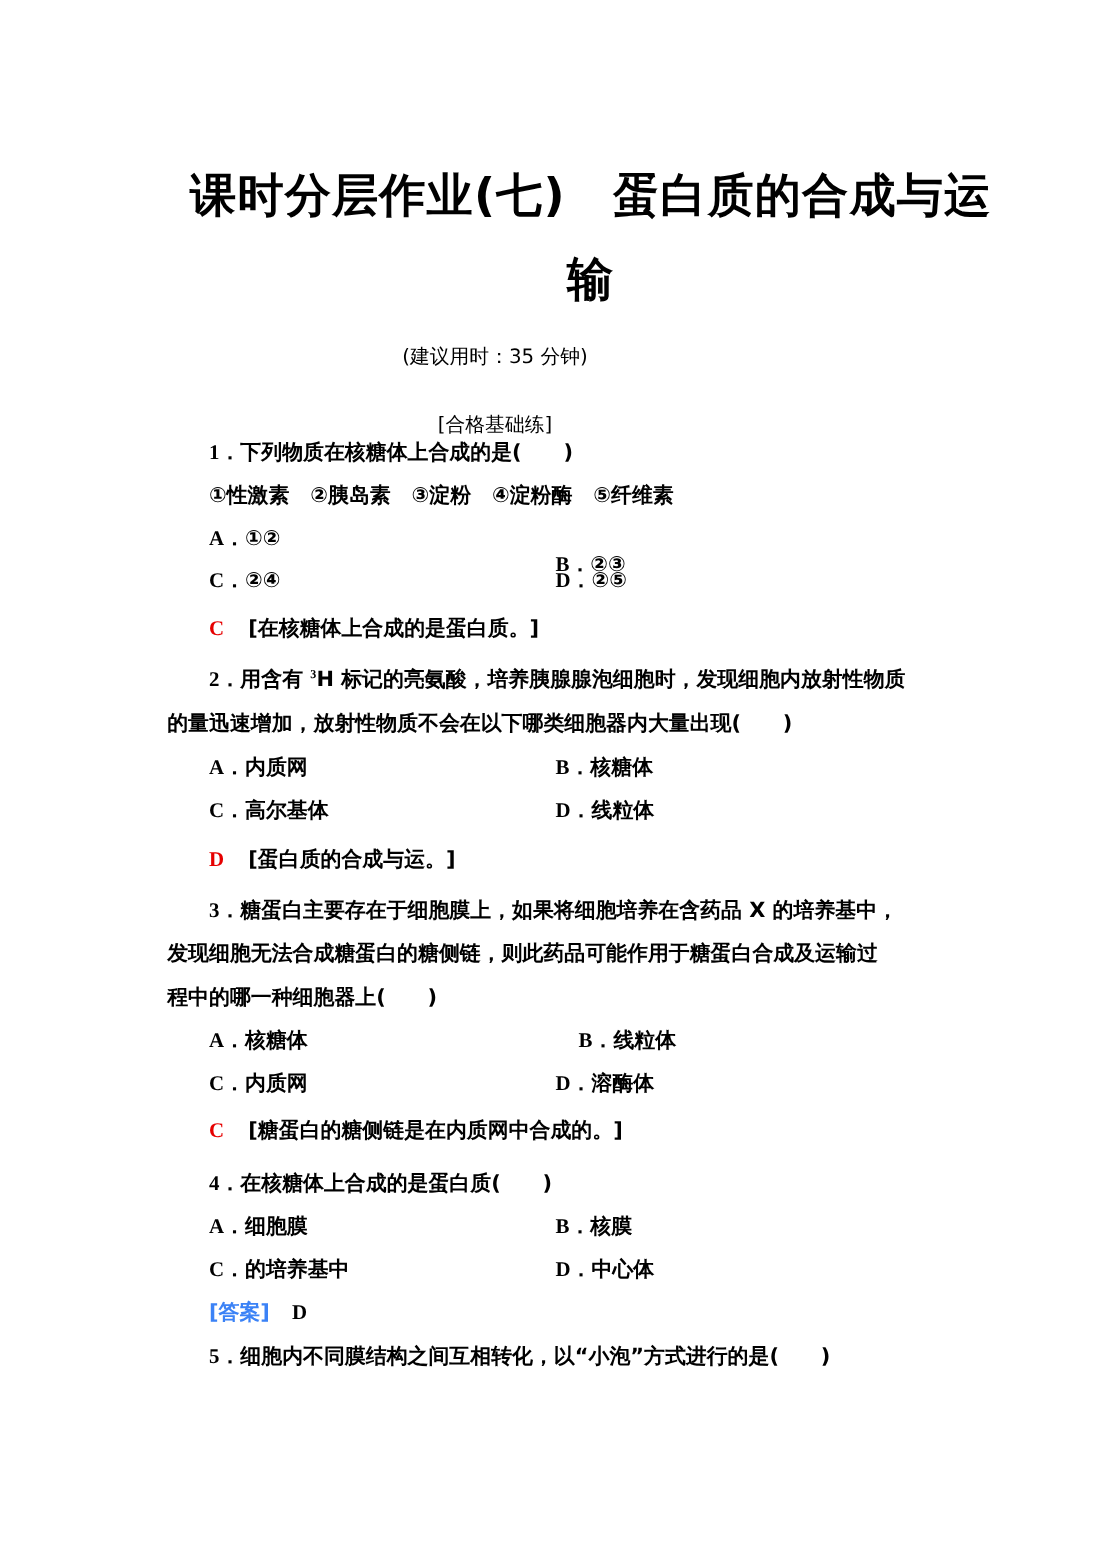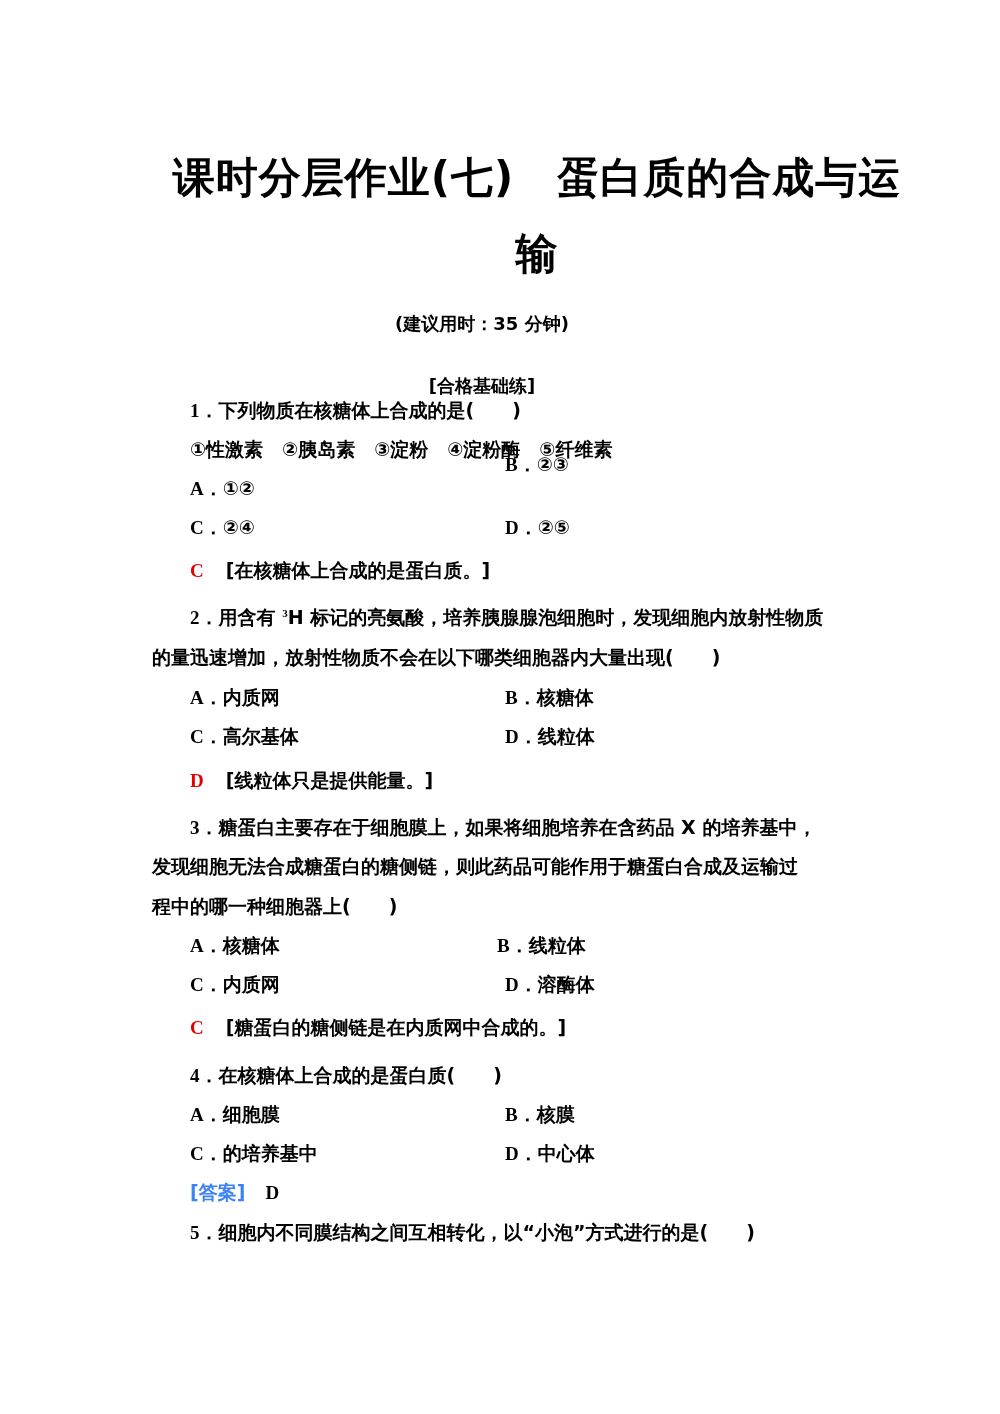--- a/index.html
+++ b/index.html
@@ -2,63 +2,63 @@
 <html><head>
 <meta charset="utf-8">
 <style>
   html, body { margin:0; padding:0; background:#ffffff; }
   body { width:1000px; height:1414px; position:relative; overflow:hidden;
          font-family:"DejaVu Sans", "Liberation Sans", sans-serif; color:#000; }
   .title { position:absolute; left:0; width:1000px; text-align:center;
            font-weight:bold; font-size:42px; letter-spacing:1px;margin-left:37px; }
   .t1 { top:150px; }
   .t2 { top:226px; }
-  .sub { position:absolute; left:0; width:900px; text-align:center; font-weight:bold; font-size:18px;padding-left:32px; }
+  .sub { position:absolute; left:0; width:900px; text-align:center; font-weight:normal; font-size:18px; }
   .line { position:absolute; font-size:19px; font-weight:bold; white-space:nowrap; }
   .red { color:#3b82f6; }
   .ans-letter { color:#e60000; font-family:"Liberation Serif", serif; font-weight:bold; margin-right:22px; }
   .serif { font-family:"Liberation Serif", serif; font-weight:bold; }
   sup { font-size:11px; }
 </style>
 </head>
 <body>
 
 <div>
   <div class="title t1">课时分层作业(七)　蛋白质的合成与运</div>
   <div class="title t2">输</div>
   <div class="sub" style="top:312px">(建议用时：35 分钟)</div>
   <div class="sub" style="top:374px">[合格基础练]</div>
 
   <div class="line" style="left:190px;top:398px">
     <span class="serif">1．</span><span>下列物质在核糖体上合成的是(　　)</span>
   </div>
   <div class="line" style="left:190px;top:437px">①性激素　②胰岛素　③淀粉　④淀粉酶　⑤纤维素</div>
   <div class="line" style="left:190px;top:476px"><span class="serif">A．</span><span>①②</span></div>
-  <div class="line" style="left:505px;top:452px"><span class="serif">B．</span><span>②③</span></div>
+  <div class="line" style="left:505px;top:500px"><span class="serif">B．</span><span>②③</span></div>
   <div class="line" style="left:190px;top:515px"><span class="serif">C．</span><span>②④</span></div>
   <div class="line" style="left:505px;top:515px"><span class="serif">D．</span><span>②⑤</span></div>
   <div class="line" style="left:190px;top:558px"><span class="ans-letter">C</span><span>[在核糖体上合成的是蛋白质。]</span></div>
 
   <div class="line" style="left:190px;top:605px">
     <span class="serif">2．</span><span>用含有 </span><sup class="serif">3</sup><span>H 标记的亮氨酸，培养胰腺腺泡细胞时，发现细胞内放射性物质</span>
   </div>
   <div class="line" style="left:152px;top:645px">的量迅速增加，放射性物质不会在以下哪类细胞器内大量出现(　　)</div>
   <div class="line" style="left:190px;top:685px"><span class="serif">A．</span><span>内质网</span></div>
   <div class="line" style="left:505px;top:685px"><span class="serif">B．</span><span>核糖体</span></div>
   <div class="line" style="left:190px;top:724px"><span class="serif">C．</span><span>高尔基体</span></div>
   <div class="line" style="left:505px;top:724px"><span class="serif">D．</span><span>线粒体</span></div>
-  <div class="line" style="left:190px;top:768px"><span class="ans-letter">D</span><span>[线粒体只是提供能量。]</span></div>
+  <div class="line" style="left:190px;top:768px"><span class="ans-letter">D</span><span>[蛋白质的合成与运。]</span></div>
 
   <div class="line" style="left:190px;top:815px">
     <span class="serif">3．</span><span>糖蛋白主要存在于细胞膜上，如果将细胞培养在含药品 X 的培养基中，</span>
   </div>
   <div class="line" style="left:152px;top:854px">发现细胞无法合成糖蛋白的糖侧链，则此药品可能作用于糖蛋白合成及运输过</div>
   <div class="line" style="left:152px;top:894px">程中的哪一种细胞器上(　　)</div>
   <div class="line" style="left:190px;top:933px"><span class="serif">A．</span><span>核糖体</span></div>
-  <div class="line" style="left:497px;top:933px"><span class="serif">B．</span><span>线粒体</span></div>
+  <div class="line" style="left:526px;top:933px"><span class="serif">B．</span><span>线粒体</span></div>
   <div class="line" style="left:190px;top:972px"><span class="serif">C．</span><span>内质网</span></div>
   <div class="line" style="left:505px;top:972px"><span class="serif">D．</span><span>溶酶体</span></div>
   <div class="line" style="left:190px;top:1015px"><span class="ans-letter">C</span><span>[糖蛋白的糖侧链是在内质网中合成的。]</span></div>
 
   <div class="line" style="left:190px;top:1063px">
     <span class="serif">4．</span><span>在核糖体上合成的是蛋白质(　　)</span>
   </div>
   <div class="line" style="left:190px;top:1102px"><span class="serif">A．</span><span>细胞膜</span></div>
   <div class="line" style="left:505px;top:1102px"><span class="serif">B．</span><span>核膜</span></div>
   <div class="line" style="left:190px;top:1141px"><span class="serif">C．</span><span>的培养基中</span></div>

